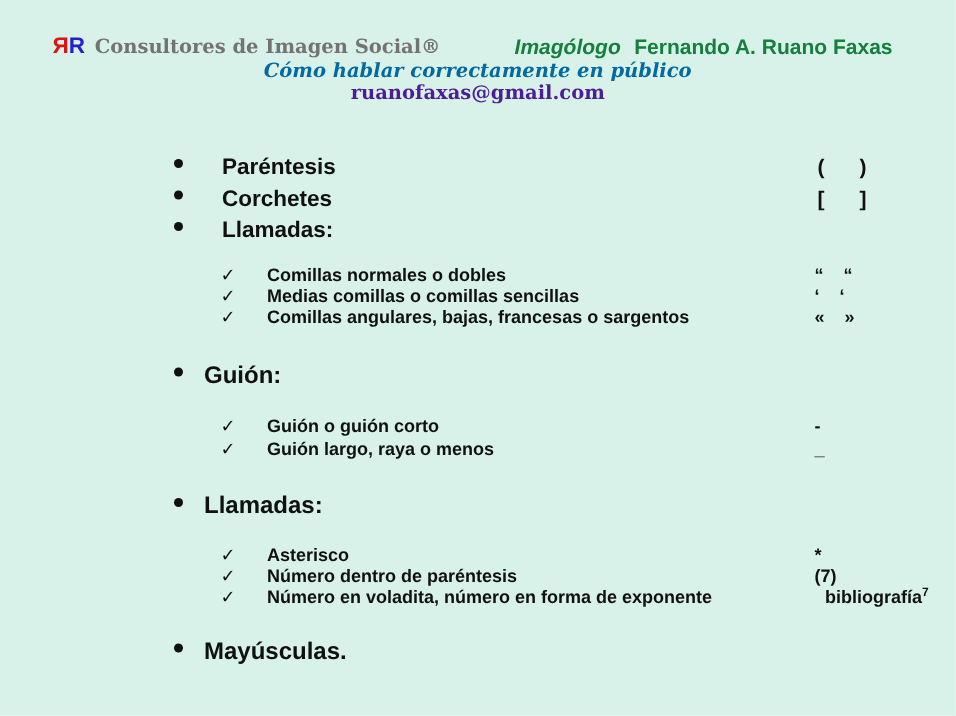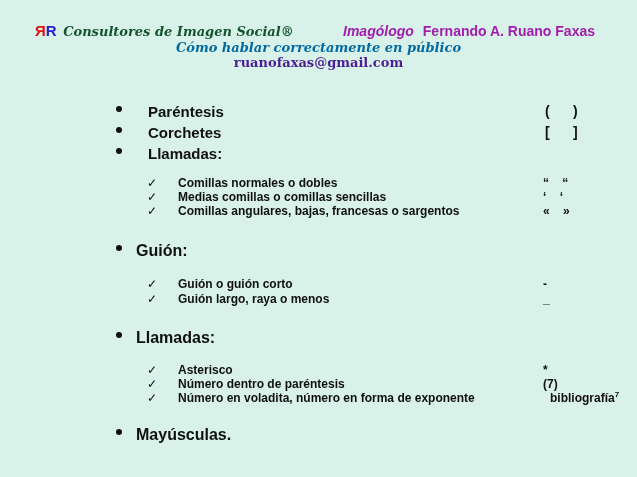--- a/index.html
+++ b/index.html
@@ -10,24 +10,24 @@
     font-family:"Liberation Sans", sans-serif;
     overflow:hidden;
   }
   
   .logo{position:absolute;left:35px;top:22px;white-space:nowrap;}
   .logo .mark{font-weight:bold;font-size:15px;letter-spacing:0;}
   .logo .r-rev{color:#dd1414;display:inline-block;transform:scaleX(-1);}
   .logo .r-blue{color:#2121cd;}
   .logo .brand{
     font-family:"DejaVu Serif", serif;
-    font-style:italic;font-weight:bold;
-    font-size:13px;color:#14532d;margin-left:2px;text-align:center;
+    font-weight:bold;
+    font-size:13px;color:#737373;margin-left:2px;text-align:center;
   }
-  .right-title{position:absolute;right:42px;top:23px;white-space:nowrap;color:#a21caf;font-size:14px;font-weight:bold;}
+  .right-title{position:absolute;right:42px;top:23px;white-space:nowrap;color:#15803d;font-size:14px;font-weight:bold;}
   .right-title .imago{font-style:italic;margin-right:9px;}
   .subtitle{
     position:absolute;left:0;top:40px;width:100%;text-align:center;
     font-family:"DejaVu Serif", serif;font-style:italic;font-weight:bold;
     font-size:13px;color:#0369a1;
   }
   .email{
     position:absolute;left:0;top:55px;width:100%;text-align:center;
     font-family:"DejaVu Serif", serif;font-weight:bold;
     font-size:13px;color:#4c1d95;

